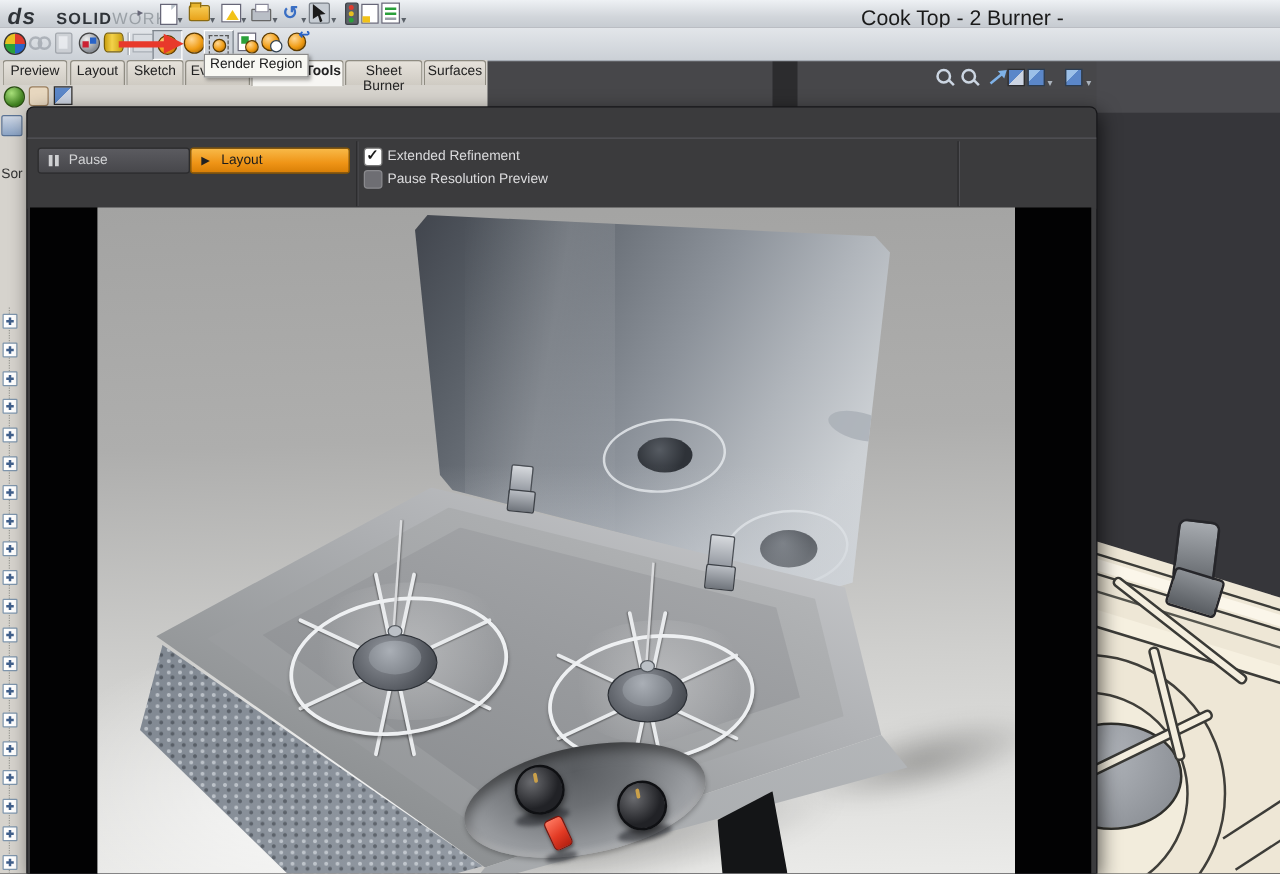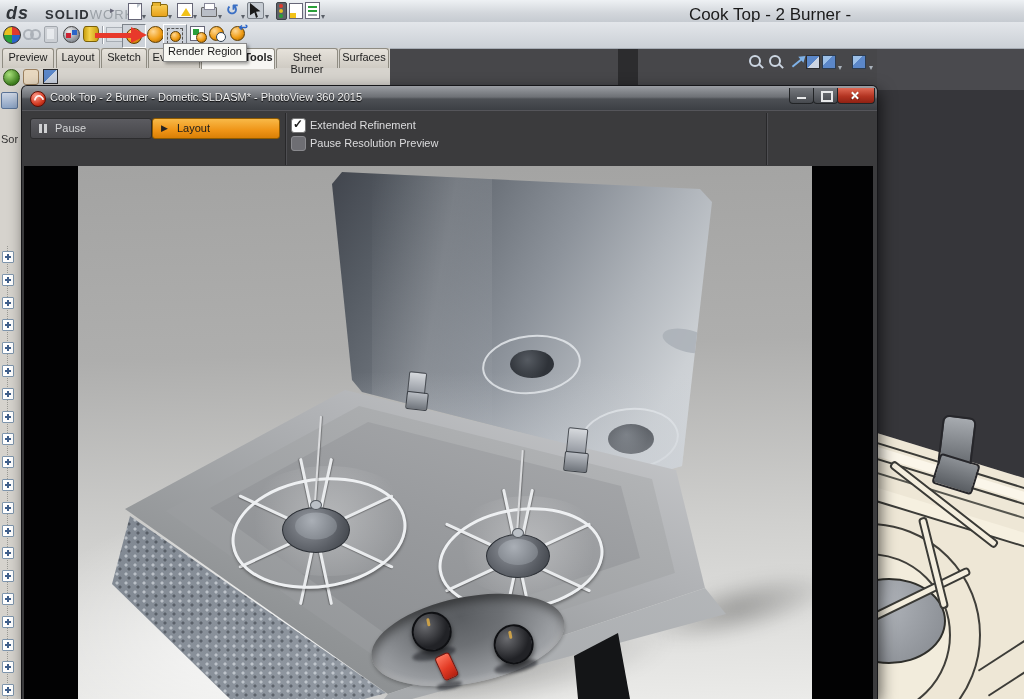--- a/index.html
+++ b/index.html
@@ -328,34 +328,20 @@
         <span class="exp" style="top: 365px;"></span>
         <span class="exp" style="top: 388px;"></span>
         <span class="exp" style="top: 410px;"></span>
         <span class="exp" style="top: 433px;"></span>
       </div>
   </div>
 
   <div id="tooltip" class="abs">Render Region</div>
 
   <div id="win" class="abs">
-    <div id="titlebar" class="abs">
-      <span id="winicon" class="abs"></span>
-      <span id="wintitle" class="abs">Cook Top - 2 Burner - Dometic.SLDASM* - PhotoView 360 2015</span>
-      <span class="winbtn" style="left:767px;width:23px;">
-          <span class="g" style="left:7px;top:9px;width:9px;height:2px;"></span>
-        </span>
-      <span class="winbtn" style="left:791px;width:23px;">
-          <span class="g" style="left:7px;top:3px;width:8px;height:7px;background:none;border:2px solid #e8e9ea;"></span>
-        </span>
-      <span class="winbtn" id="btn-close" style="left:815px;width:36px;">
-          <span class="x1"></span>
-          <span class="x2"></span>
-        </span>
-    </div>
 
     <div id="wintools" class="abs">
       <span class="vdiv" style="left:263px;"></span>
       <span class="vdiv" style="left:744px;"></span>
       <div class="dbtn" style="left:8px;top:7px;width:120px;">
         <span class="pbar" style="left:8px;"></span>
           <span class="pbar" style="left:13px;"></span>
         <span class="lbl" style="left:24px;">Pause</span>
       </div>
       <div class="dbtn" id="btn-reset" style="left:130px;top:7px;width:126px;">

